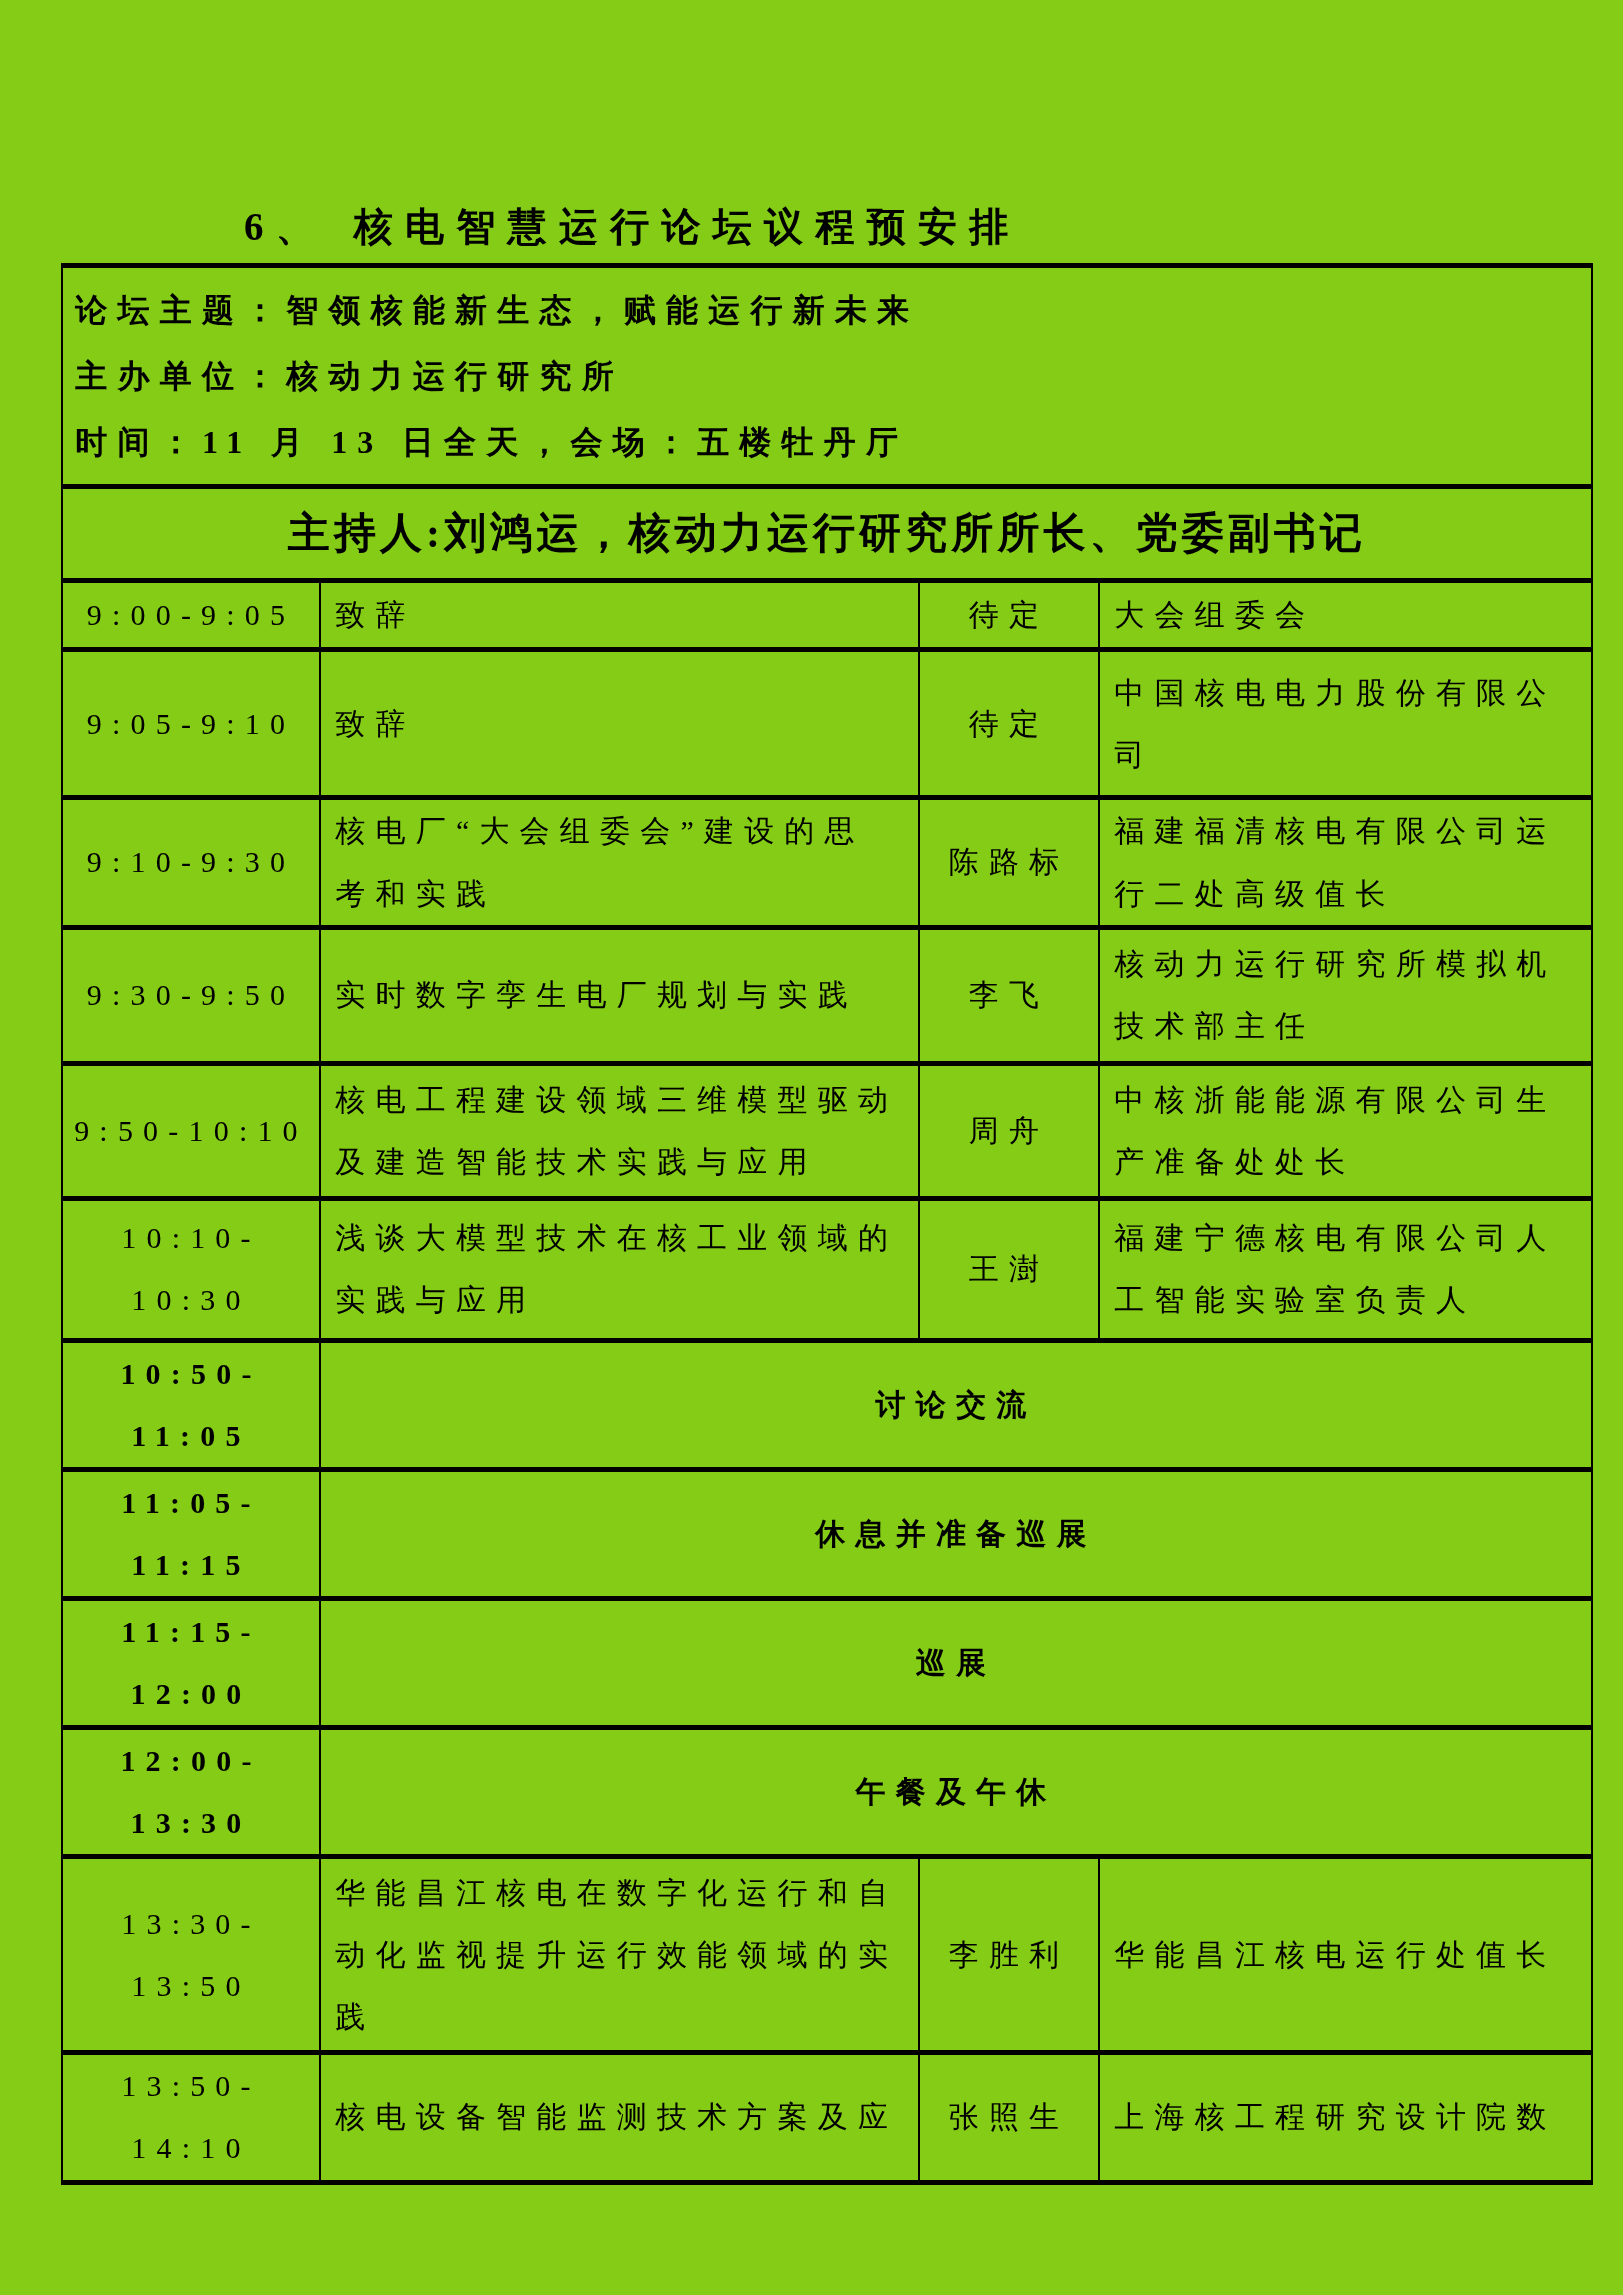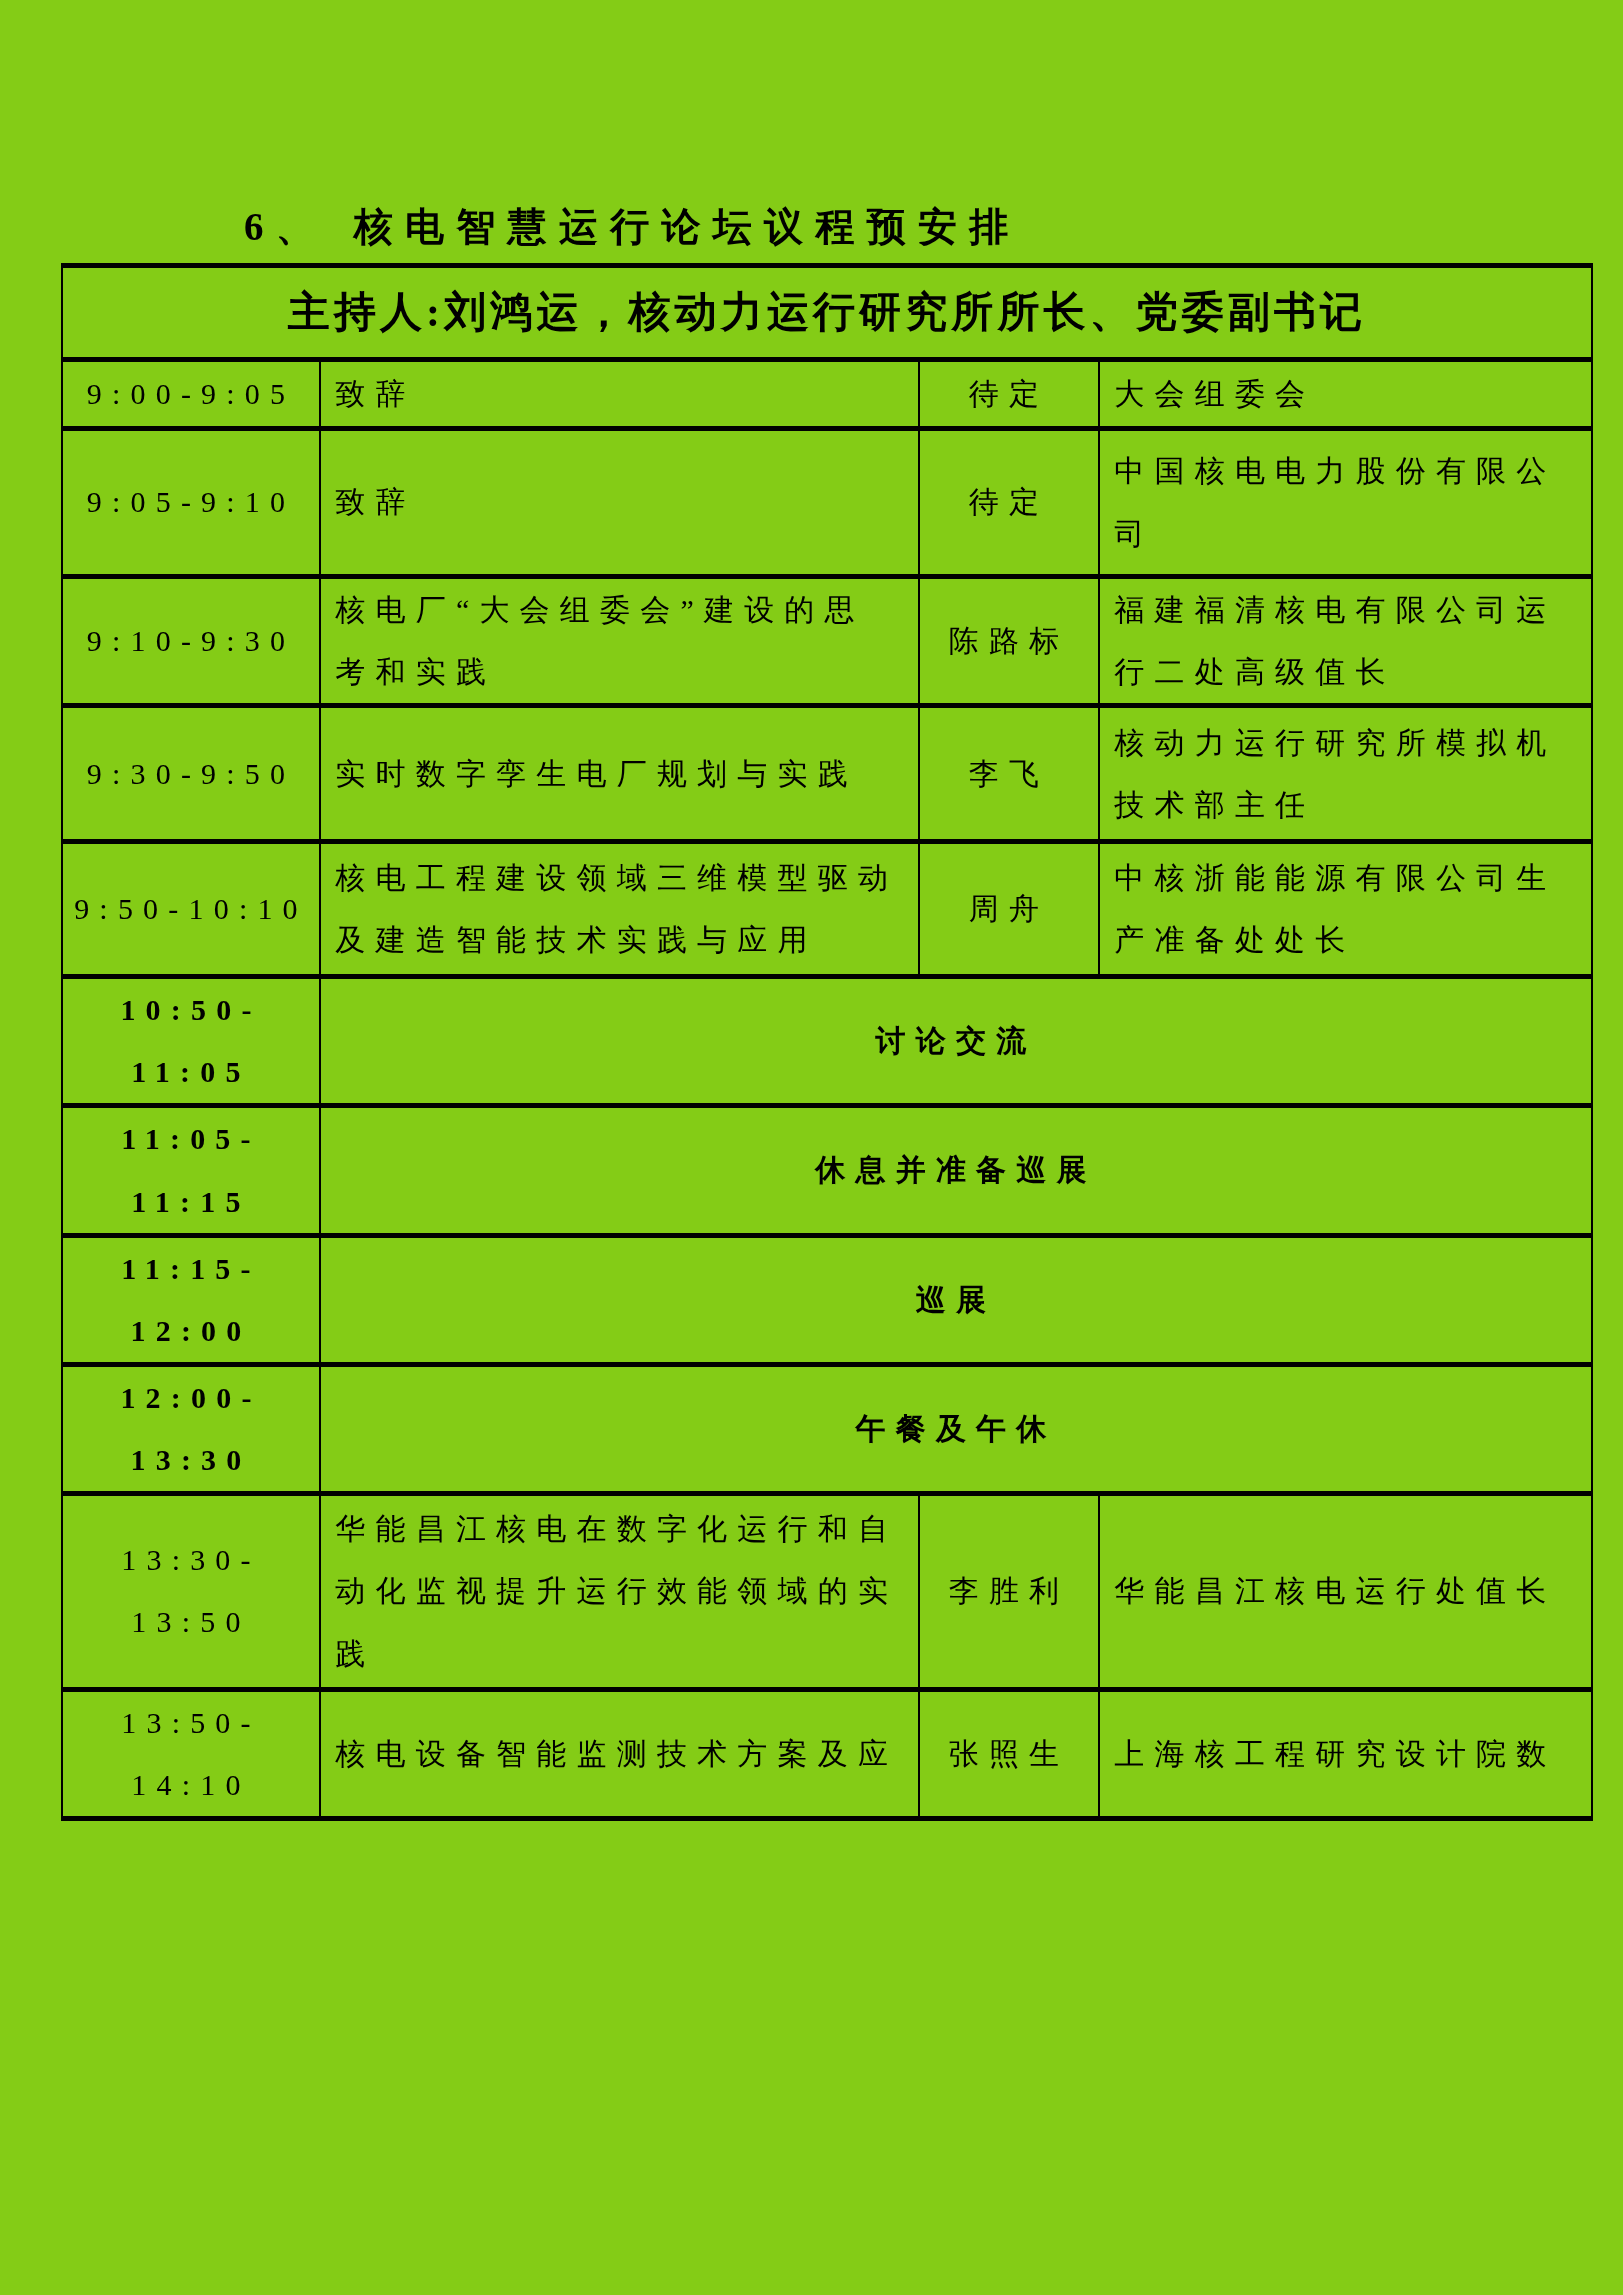--- a/index.html
+++ b/index.html
@@ -44,20 +44,27 @@
   </div>
 
   <table class="agenda">
     <colgroup>
       <col style="width:258px">
         <col style="width:599px">
         <col style="width:180px">
         <col style="width:493px">
     </colgroup>
     <tbody>
+      <tr class="r-info" style="height:203px">
+        <td colspan="4">
+          <div class="info-line">论坛主题：智领核能新生态，赋能运行新未来</div>
+          <div class="info-line">主办单位：核动力运行研究所</div>
+          <div class="info-line">时间：11 月 13 日全天，会场：五楼牡丹厅</div>
+        </td>
+      </tr>
       <tr class="r-mod" style="height:71px">
         <td colspan="4">主持人:刘鸿运，核动力运行研究所所长、党委副书记</td>
       </tr>
 
       <tr style="height:69px">
         <td class="c-time">9:00-9:05</td>
         <td class="c-agenda">致辞</td>
         <td class="c-speaker">待定</td>
         <td class="c-affil">大会组委会</td>
       </tr>
@@ -77,20 +84,26 @@
         <td class="c-time">9:30-9:50</td>
         <td class="c-agenda">实时数字孪生电厂规划与实践</td>
         <td class="c-speaker">李飞</td>
         <td class="c-affil">核动力运行研究所模拟机技术部主任</td>
       </tr>
       <tr style="height:135px">
         <td class="c-time">9:50-10:10</td>
         <td class="c-agenda">核电工程建设领域三维模型驱动及建造智能技术实践与应用</td>
         <td class="c-speaker">周舟</td>
         <td class="c-affil">中核浙能能源有限公司生产准备处处长</td>
+      </tr>
+      <tr style="height:142px">
+        <td class="c-time">10:10-10:30</td>
+        <td class="c-agenda">浅谈大模型技术在核工业领域的实践与应用</td>
+        <td class="c-speaker">王澍</td>
+        <td class="c-affil">福建宁德核电有限公司人工智能实验室负责人</td>
       </tr>
 
       <tr class="r-bold" style="height:70px">
         <td class="c-time">10:50-11:05</td>
         <td class="c-merged" colspan="3">讨论交流</td>
       </tr>
       <tr class="r-bold" style="height:68px">
         <td class="c-time">11:05-11:15</td>
         <td class="c-merged" colspan="3">休息并准备巡展</td>
       </tr>

